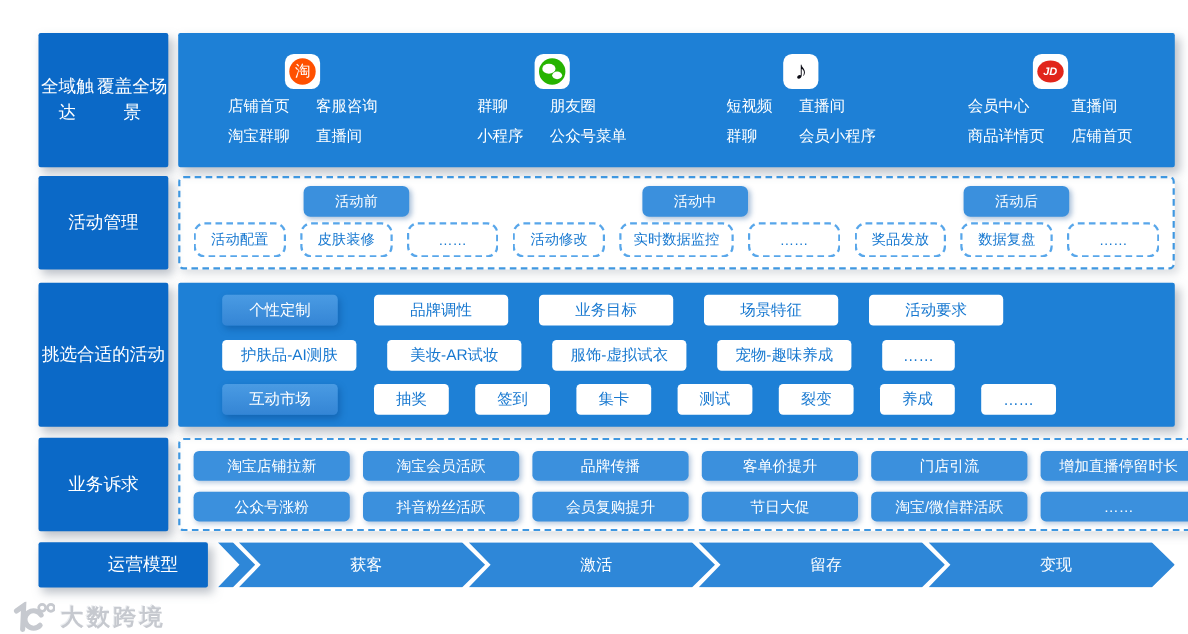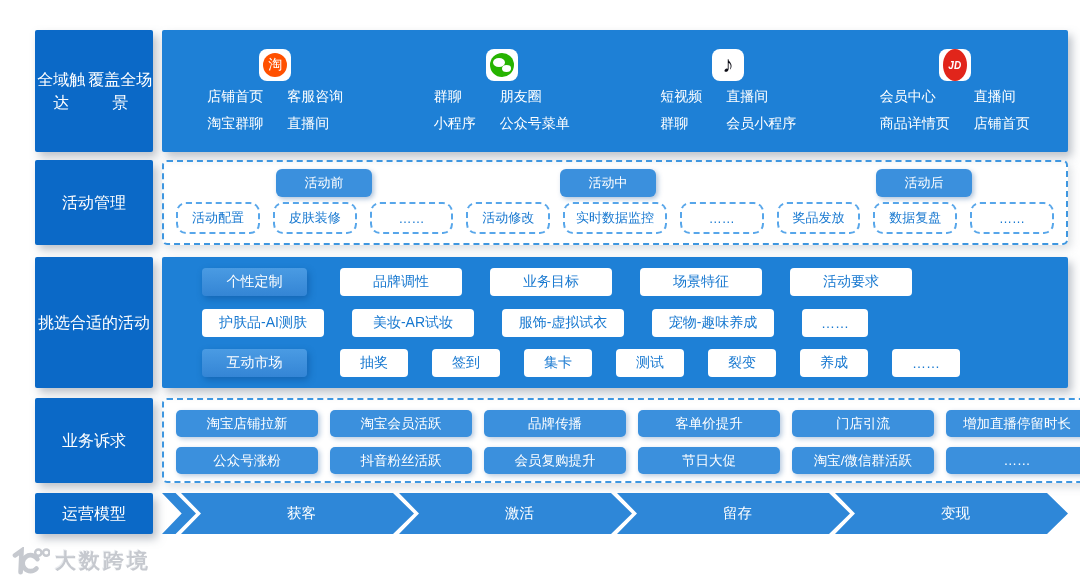--- a/index.html
+++ b/index.html
@@ -15,21 +15,21 @@
   .reach-content{flex:1;background:#1e80d6;border-radius:2px;display:grid;grid-template-columns:repeat(4,1fr);
     align-items:center;box-shadow:4px 5px 9px rgba(125,135,150,.5);padding:6px 0;}
   .platform{display:flex;flex-direction:column;align-items:center;gap:7px;}
   .app-icon{width:32px;height:32px;background:#fff;border-radius:8px;display:flex;align-items:center;justify-content:center;}
   .tb-circle{width:24px;height:24px;border-radius:50%;background:#ff5000;color:#fff;font-size:14px;
     display:flex;align-items:center;justify-content:center;}
   .wx-circle{width:24px;height:24px;border-radius:50%;background:#26b300;position:relative;}
   .wx-b1{position:absolute;left:3px;top:5px;width:12px;height:9px;border-radius:50%;background:#fff;}
   .wx-b2{position:absolute;right:3px;bottom:5px;width:9px;height:7px;border-radius:50%;background:#fff;}
   .dy-note{font-size:23px;font-weight:bold;color:#0b0b14;line-height:1;margin-top:-2px;}
-  .jd-circle{width:24px;height:32px;border-radius:50%;background:#e1251b;color:#fff;font-size:10px;font-weight:bold;
+  .jd-circle{width:24px;height:20px;border-radius:50%;background:#e1251b;color:#fff;font-size:10px;font-weight:bold;
     font-style:italic;display:flex;align-items:center;justify-content:center;}
   .plat-labels{display:grid;grid-template-columns:auto auto;gap:9px 24px;color:#fff;font-size:14px;}
   .plat-labels span{white-space:nowrap;}
   
   .mgmt{height:85px;margin-bottom:12px;}
   .mgmt-content{flex:1;border:2px dashed #3f97e0;border-radius:5px;position:relative;
     box-shadow:3px 4px 8px rgba(140,150,160,.3);}
   .phase-tab{position:absolute;top:7px;width:96px;height:28px;background:#3b90dd;color:#fff;font-size:13px;
     border-radius:6px;display:flex;align-items:center;justify-content:center;box-shadow:2px 2px 5px rgba(20,80,150,.35);}
   .mgmt-chips{position:absolute;left:12px;right:12px;bottom:9px;display:flex;gap:13px;text-align:center;}
@@ -51,21 +51,21 @@
   .w68{width:68px;margin-right:24px;}
   
   .demands{height:85px;margin-bottom:10px;}
   .demands-content{flex:1;border:2px dashed #3f97e0;border-radius:5px;box-shadow:3px 4px 8px rgba(140,150,160,.3);
     padding:10px 12px;display:grid;grid-template-rows:1fr 1fr;row-gap:10px;}
   .dem-row{display:grid;grid-template-columns:repeat(6,1fr);column-gap:12px;align-items:center;justify-items:center;}
   .dem-btn{min-width:114px;padding:0 14px;height:27px;background:#3b90dd;color:#fff;font-size:13.5px;border-radius:5px;
     display:flex;align-items:center;justify-content:center;white-space:nowrap;box-shadow:2px 2px 5px rgba(20,80,150,.3);}
   
   .funnel-row{height:41px;}
-  .funnel-label{font-size:16px;}
+  .funnel-label{font-size:16px;padding-left:36px;}
   .funnel{flex:1;display:flex;align-items:stretch;}
   .funnel-start{width:34px;flex-shrink:0;background:#2e87d8;
     clip-path:polygon(0 0,40% 0,100% 50%,40% 100%,0 100%,58% 50%);
     filter:drop-shadow(3px 4px 4px rgba(130,140,155,.4));}
   .funnel-seg{flex:1;background:#2e87d8;color:#fff;font-size:14.5px;display:flex;align-items:center;justify-content:center;
     margin-left:-15px;clip-path:polygon(0 0,calc(100% - 21px) 0,100% 50%,calc(100% - 21px) 100%,0 100%,20px 50%);
     filter:drop-shadow(3px 4px 4px rgba(130,140,155,.4));padding-left:8px;}
   
   .watermark{position:absolute;left:8px;bottom:1px;display:flex;align-items:center;gap:5px;}
   .wm-text{color:#c6c9cf;font-size:21px;font-weight:bold;letter-spacing:3px;
@@ -137,21 +137,21 @@
 
       </div>
     </div>
 
     <div class="row mgmt">
       <div class="row-label">
         <span>活动管理</span>
       </div>
       <div class="mgmt-content">
         <div class="phase-tab" style="left:112px">活动前</div>
-        <div class="phase-tab" style="left:396px">活动中</div>
+        <div class="phase-tab" style="left:420px">活动中</div>
         <div class="phase-tab" style="left:712px">活动后</div>
         <div class="mgmt-chips">
           <div class="dash-chip">活动配置</div>
           <div class="dash-chip">皮肤装修</div>
           <div class="dash-chip">……</div>
           <div class="dash-chip">活动修改</div>
           <div class="dash-chip wide">实时数据监控</div>
           <div class="dash-chip">……</div>
           <div class="dash-chip">奖品发放</div>
           <div class="dash-chip">数据复盘</div>

